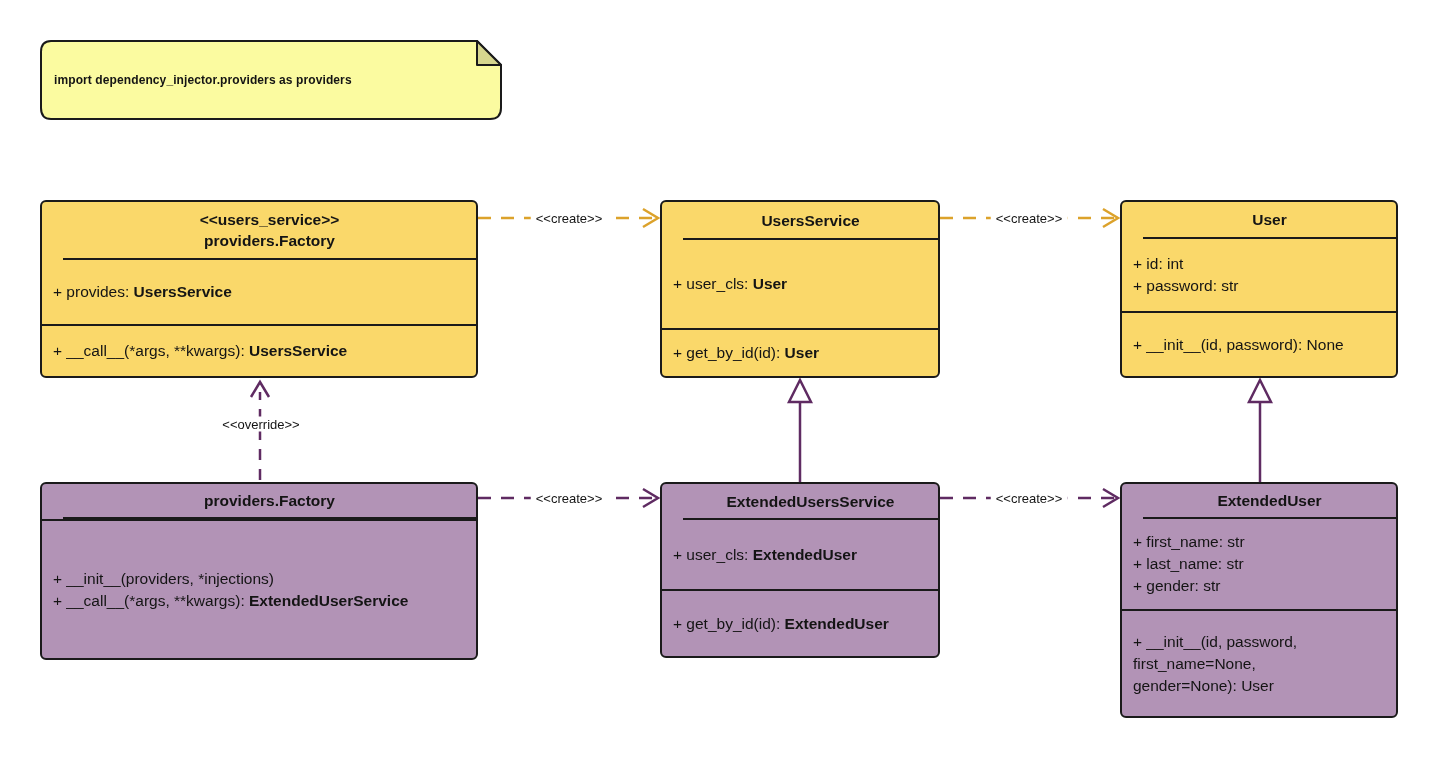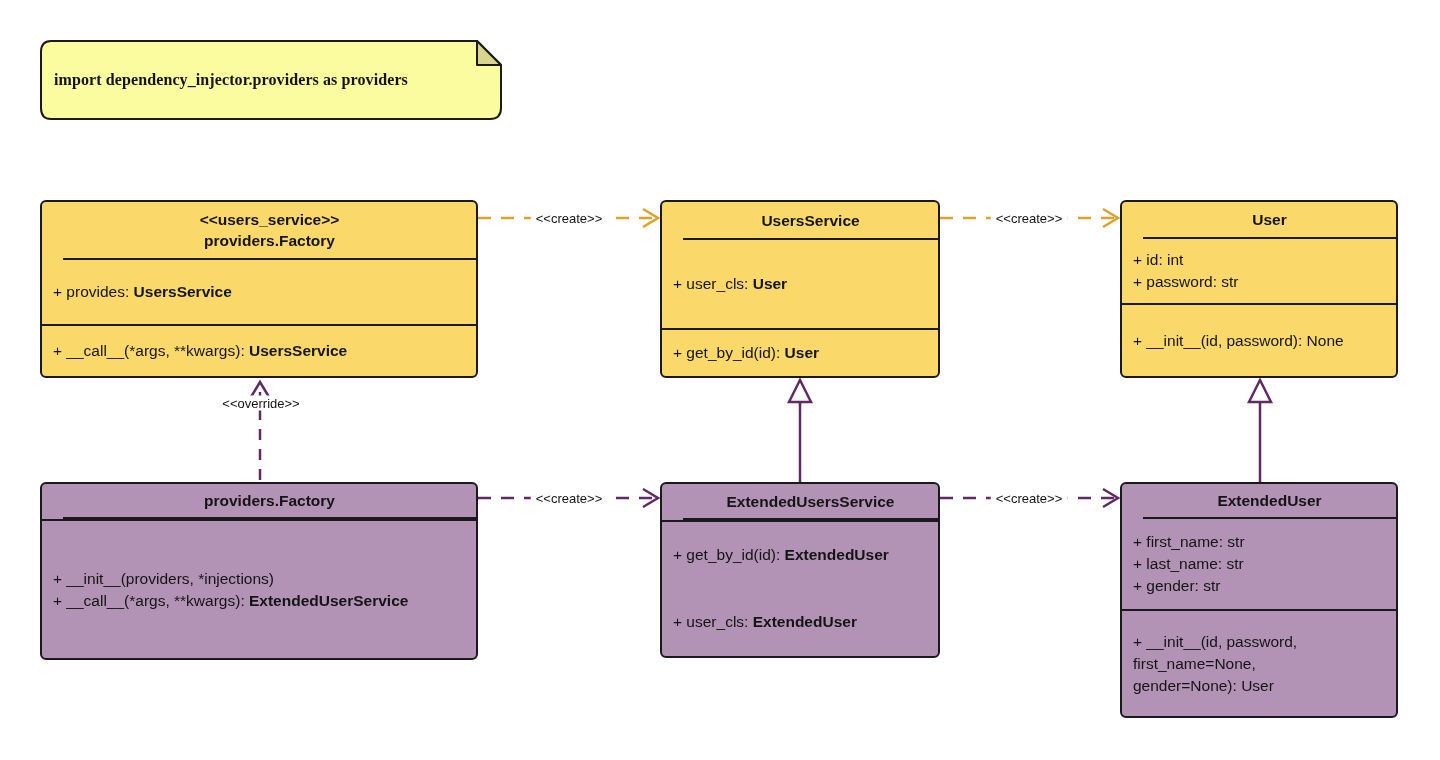--- a/index.html
+++ b/index.html
@@ -9,21 +9,21 @@
     font-family:"Liberation Sans", sans-serif;
   }
   .overlay{position:absolute;left:0;top:0;width:1440px;height:760px;pointer-events:none}
 
   
   .note{position:absolute;left:40px;top:40px;width:462px;height:80px}
   .note svg{position:absolute;left:0;top:0}
   .note-text{
     position:absolute;left:14px;top:0;height:80px;width:436px;
     display:flex;align-items:center;
-    font-weight:bold;font-size:16px;letter-spacing:.1px;font-family:Liberation Serif, serif;
+    font-weight:bold;font-size:12px;letter-spacing:.1px;
   }
 
   
   .cls{
     position:absolute;box-sizing:border-box;
     border:2px solid #1a1a1a;border-radius:6px;
     display:flex;flex-direction:column;
   }
   .cls.yellow{background:#FAD86A}
   .cls.purple{background:#B293B6}
@@ -76,21 +76,21 @@
   <polygon points="800,380 789,402 811,402" fill="#ffffff" stroke="#5F2B62" stroke-width="2.5"></polygon>
 
   <path d="M1260,482 V402" stroke="#5F2B62" stroke-width="2.5" fill="none"></path>
   <polygon points="1260,380 1249,402 1271,402" fill="#ffffff" stroke="#5F2B62" stroke-width="2.5"></polygon>
 </svg>
 
 <div class="lbl" style="left:569px;top:218px">&lt;&lt;create&gt;&gt;</div>
 <div class="lbl" style="left:1029px;top:218px">&lt;&lt;create&gt;&gt;</div>
 <div class="lbl" style="left:569px;top:498px">&lt;&lt;create&gt;&gt;</div>
 <div class="lbl" style="left:1029px;top:498px">&lt;&lt;create&gt;&gt;</div>
-<div class="lbl" style="left:261px;top:403px">&lt;&lt;override&gt;&gt;</div>
+<div class="lbl" style="left:261px;top:424px">&lt;&lt;override&gt;&gt;</div>
 
 <div class="cls yellow" style="left:40px;top:200px;width:438px;height:178px">
   <div class="hdr" style="height:58px">
     <div>&lt;&lt;users_service&gt;&gt;</div>
     <div>providers.Factory</div>
   </div>
   <div class="sec" style="height:64px">
     <div><span>+ provides: </span><b>UsersService</b></div>
   </div>
   <div class="sec methods">
@@ -107,21 +107,21 @@
   </div>
   <div class="sec methods">
     <div><span>+ get_by_id(id): </span><b>User</b></div>
   </div>
 </div>
 
 <div class="cls yellow" style="left:1120px;top:200px;width:278px;height:178px">
   <div class="hdr" style="height:37px">
     <div>User</div>
   </div>
-  <div class="sec" style="height:64px">
+  <div class="sec" style="height:72px">
     <div><span>+ id: int</span></div>
     <div><span>+ password: str</span></div>
   </div>
   <div class="sec methods">
     <div><span>+ __init__(id, password): None</span></div>
   </div>
 </div>
 
 <div class="cls purple" style="left:40px;top:482px;width:438px;height:178px">
   <div class="hdr" style="height:35px">
@@ -130,25 +130,25 @@
   <div class="sec methods">
     <div><span>+ __init__(providers, *injections)</span></div>
     <div><span>+ __call__(*args, **kwargs): </span><b>ExtendedUserService</b></div>
   </div>
 </div>
 
 <div class="cls purple" style="left:660px;top:482px;width:280px;height:176px">
   <div class="hdr" style="height:36px">
     <div>ExtendedUsersService</div>
   </div>
+  <div class="sec" style="height:69px">
+    <div><span>+ user_cls: </span><b>ExtendedUser</b></div>
+  </div>
   <div class="sec methods">
     <div><span>+ get_by_id(id): </span><b>ExtendedUser</b></div>
-  </div>
-  <div class="sec" style="height:69px">
-    <div><span>+ user_cls: </span><b>ExtendedUser</b></div>
   </div>
 </div>
 
 <div class="cls purple" style="left:1120px;top:482px;width:278px;height:236px">
   <div class="hdr" style="height:35px">
     <div>ExtendedUser</div>
   </div>
   <div class="sec" style="height:90px">
     <div><span>+ first_name: str</span></div>
     <div><span>+ last_name: str</span></div>

